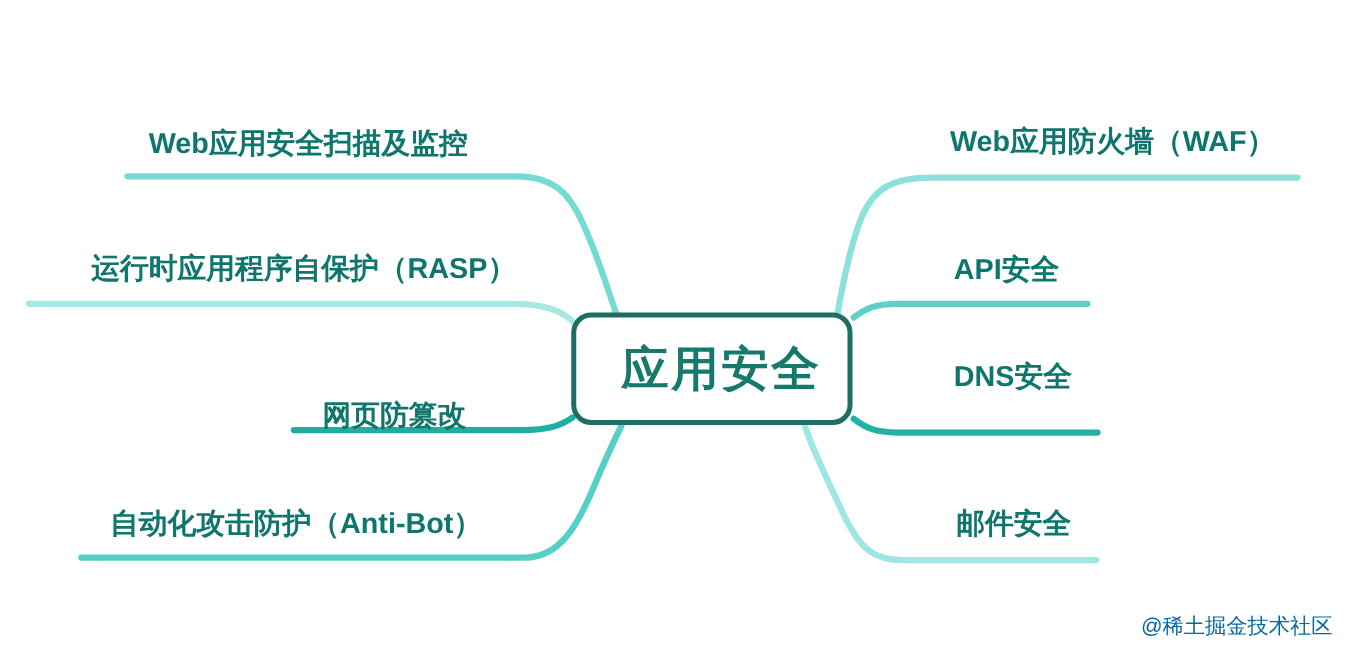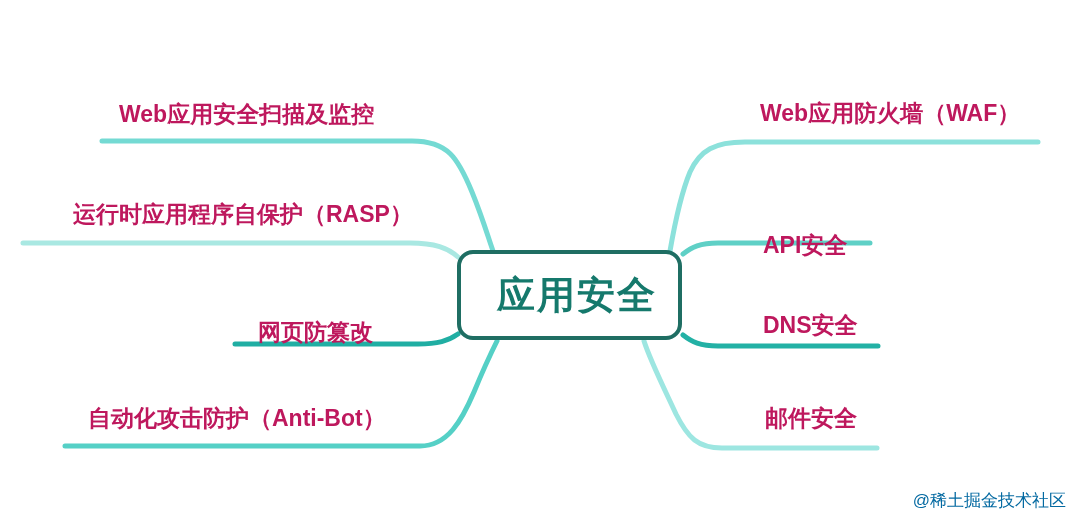--- a/index.html
+++ b/index.html
@@ -24,21 +24,21 @@
   }
   .edges path {
     fill: none;
     stroke-width: 5;
     stroke-linecap: round;
   }
   .branch-label {
     position: absolute;
     font-size: 23px;
     font-weight: 700;
-    color: #be185d;
+    color: #0f766e;
     white-space: nowrap;
     line-height: 28px;
   }
   .center-node {
     position: absolute;
     left: 457px;
     top: 250px;
     width: 225px;
     height: 90px;
     box-sizing: border-box;
@@ -85,23 +85,23 @@
   <div class="branch-label" style="left:119px; top:100px;">Web应用安全扫描及监控</div>
 
   <div class="branch-label" style="left:41px; top:200px;margin-left:32px;">运行时应用程序自保护（RASP）</div>
 
   <div class="branch-label" style="left:258px; top:302px;margin-top:16px;">网页防篡改</div>
 
   <div class="branch-label" style="left:88px; top:404px;">自动化攻击防护（Anti-Bot）</div>
 
   <div class="branch-label" style="left:760px; top:99px;">Web应用防火墙（WAF）</div>
 
-  <div class="branch-label" style="left:763px; top:201px;margin-top:30px;">API安全</div>
+  <div class="branch-label" style="left:763px; top:201px;">API安全</div>
 
-  <div class="branch-label" style="left:763px; top:311px;">DNS安全</div>
+  <div class="branch-label" style="left:763px; top:287px;">DNS安全</div>
 
   <div class="branch-label" style="left:765px; top:404px;">邮件安全</div>
 
   <div class="center-node">
     <span class="center-label">应用安全</span>
   </div>
 
   <div class="watermark">@稀土掘金技术社区</div>
 
 </div>

